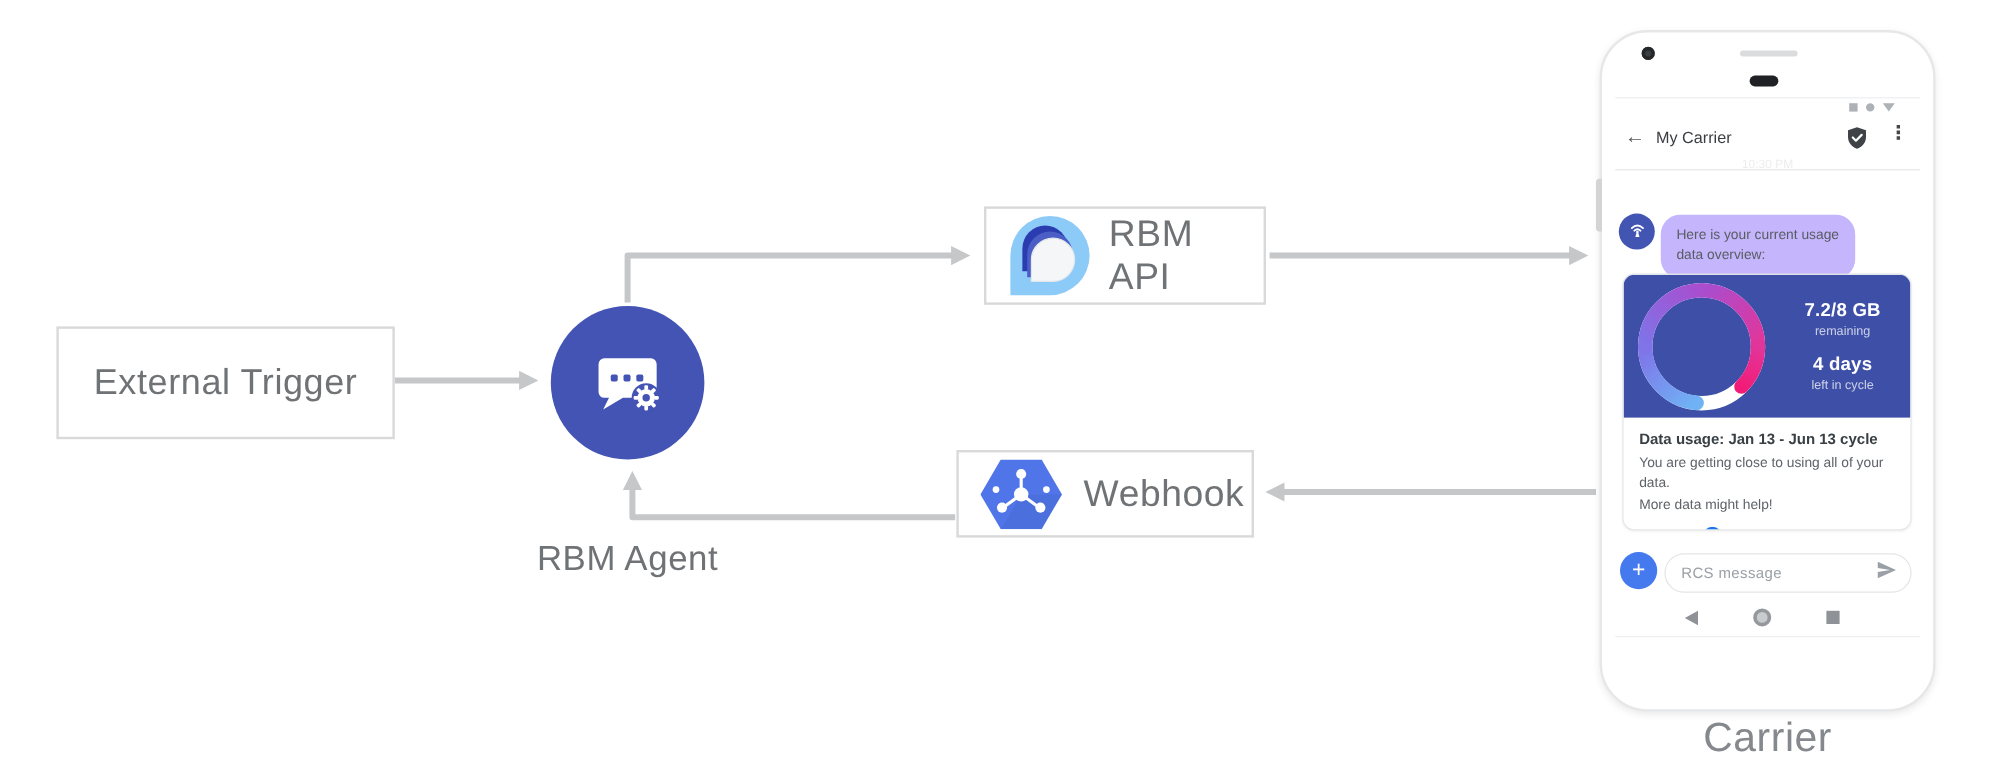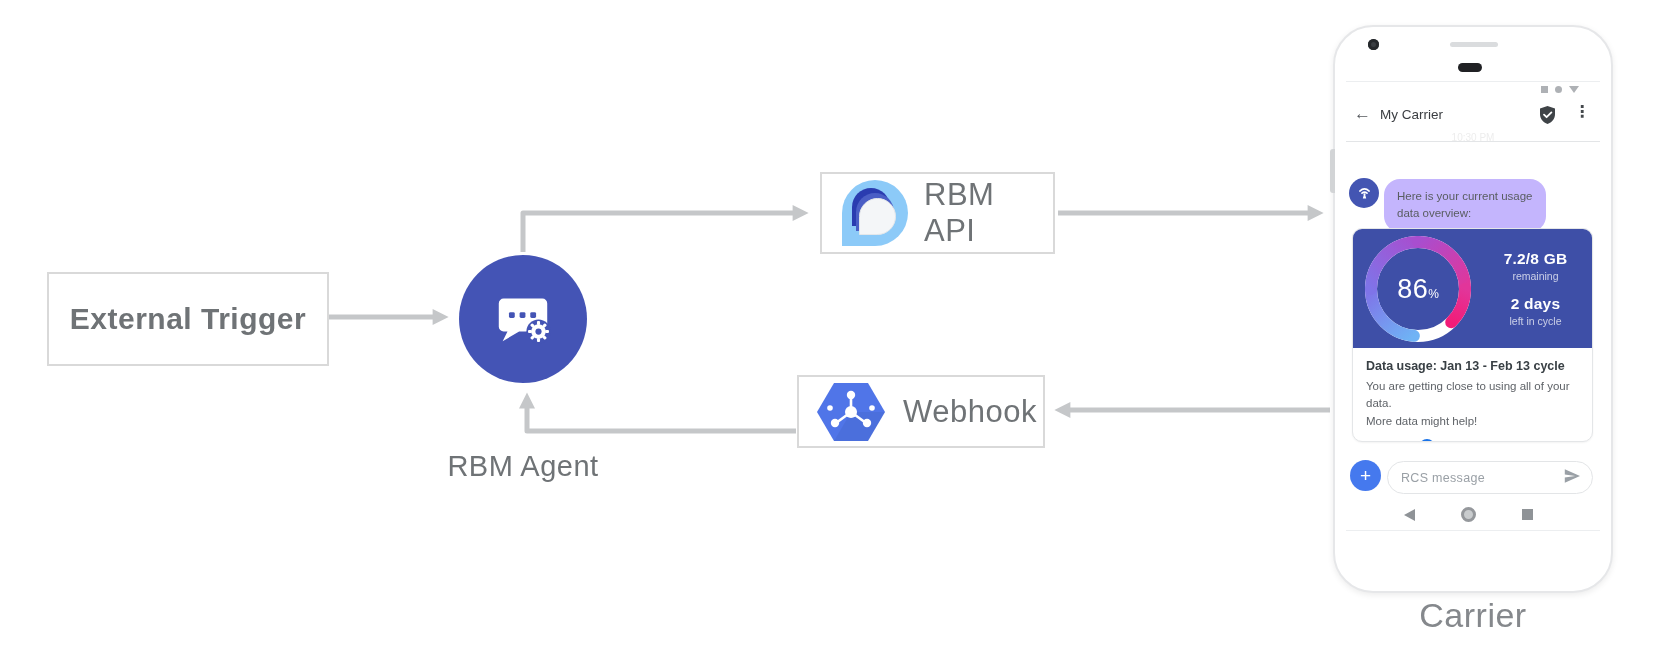--- a/index.html
+++ b/index.html
@@ -4,21 +4,21 @@
 <style>
   html,body{margin:0;padding:0;background:#fff;}
   body{width:1669px;height:652px;font-family:"Liberation Sans","DejaVu Sans",sans-serif;}
   .canvas{position:relative;width:1669px;height:652px;background:#fff;overflow:hidden;}
   .abs{position:absolute;}
 
   
   .dbox{position:absolute;background:#fff;border:2px solid #d9d9d9;display:flex;align-items:center;justify-content:center;}
   .dlabel{color:#6f7376;font-weight:300;letter-spacing:0.5px;}
   .box-external{left:47px;top:272px;width:278px;height:90px;}
-  .box-external .dlabel{font-size:30px;font-weight:bold;}
+  .box-external .dlabel{font-size:30px;}
   .box-api{left:820px;top:172px;width:235px;height:82px;justify-content:flex-start;padding-left:20px;box-sizing:border-box;gap:16px;}
   .box-api .dlabel{font-size:31px;}
   .box-webhook{left:797px;top:375px;width:248px;height:73px;justify-content:flex-start;padding-left:18px;box-sizing:border-box;gap:18px;}
   .box-webhook .dlabel{font-size:31px;}
 
   
   .agent-circle{left:459px;top:255px;width:128px;height:128px;border-radius:50%;background:#4454b5;display:flex;align-items:center;justify-content:center;}
   .agent-label{left:433px;top:450px;width:180px;text-align:center;font-size:29px;color:#6f7376;font-weight:300;letter-spacing:.5px;}
   .messages-label{left:1333px;top:596px;width:280px;text-align:center;font-size:34px;color:#85888c;font-weight:300;letter-spacing:.5px;}
 
@@ -226,34 +226,30 @@
               </linearGradient>
             </defs>
             <circle cx="55" cy="55" r="47" stroke="#ffffff" stroke-width="12" fill="none"></circle>
             <g stroke-width="12" fill="none" stroke-linecap="round">
               <path d="M 50.9 101.8 A 47 47 0 0 1 8 55" stroke="url(#gA)"></path>
               <path d="M 8 55 A 47 47 0 0 1 55 8" stroke="url(#gB)"></path>
               <path d="M 55 8 A 47 47 0 0 1 102 55" stroke="url(#gC)"></path>
               <path d="M 102 55 A 47 47 0 0 1 88.2 88.2" stroke="url(#gD)"></path>
             </g>
           </svg>
-          <div class="abs gauge-txt">
-            <span class="pct">86</span>
-            <span class="pctsign">%</span>
-          </div>
           <div class="abs card-stats">
             <div class="stat-big">7.2/8 GB</div>
             <div class="stat-small">remaining</div>
             <div class="stat-gap"></div>
-            <div class="stat-big">2 days</div>
+            <div class="stat-big">4 days</div>
             <div class="stat-small">left in cycle</div>
           </div>
         </div>
         <div class="card-white">
-          <div class="cw-title">Data usage: Jan 13 - Feb 13 cycle</div>
+          <div class="cw-title">Data usage: Jan 13 - Jun 13 cycle</div>
           <div class="cw-body">You are getting close to using all of your data.</div>
           <div class="cw-body">More data might help!</div>
           <div class="cw-link">
             <span>
               <svg width="16" height="16" viewBox="0 0 16 16">
                 <circle cx="8" cy="8" r="8" fill="#1a73e8"></circle>
                 <circle cx="8" cy="8" r="4" stroke="#fff" stroke-width="1.2" fill="none"></circle>
                 <line x1="4" y1="8" x2="12" y2="8" stroke="#fff" stroke-width="1.2"></line>
                 <ellipse cx="8" cy="8" rx="1.9" ry="4" stroke="#fff" stroke-width="1.2" fill="none"></ellipse>
               </svg>

